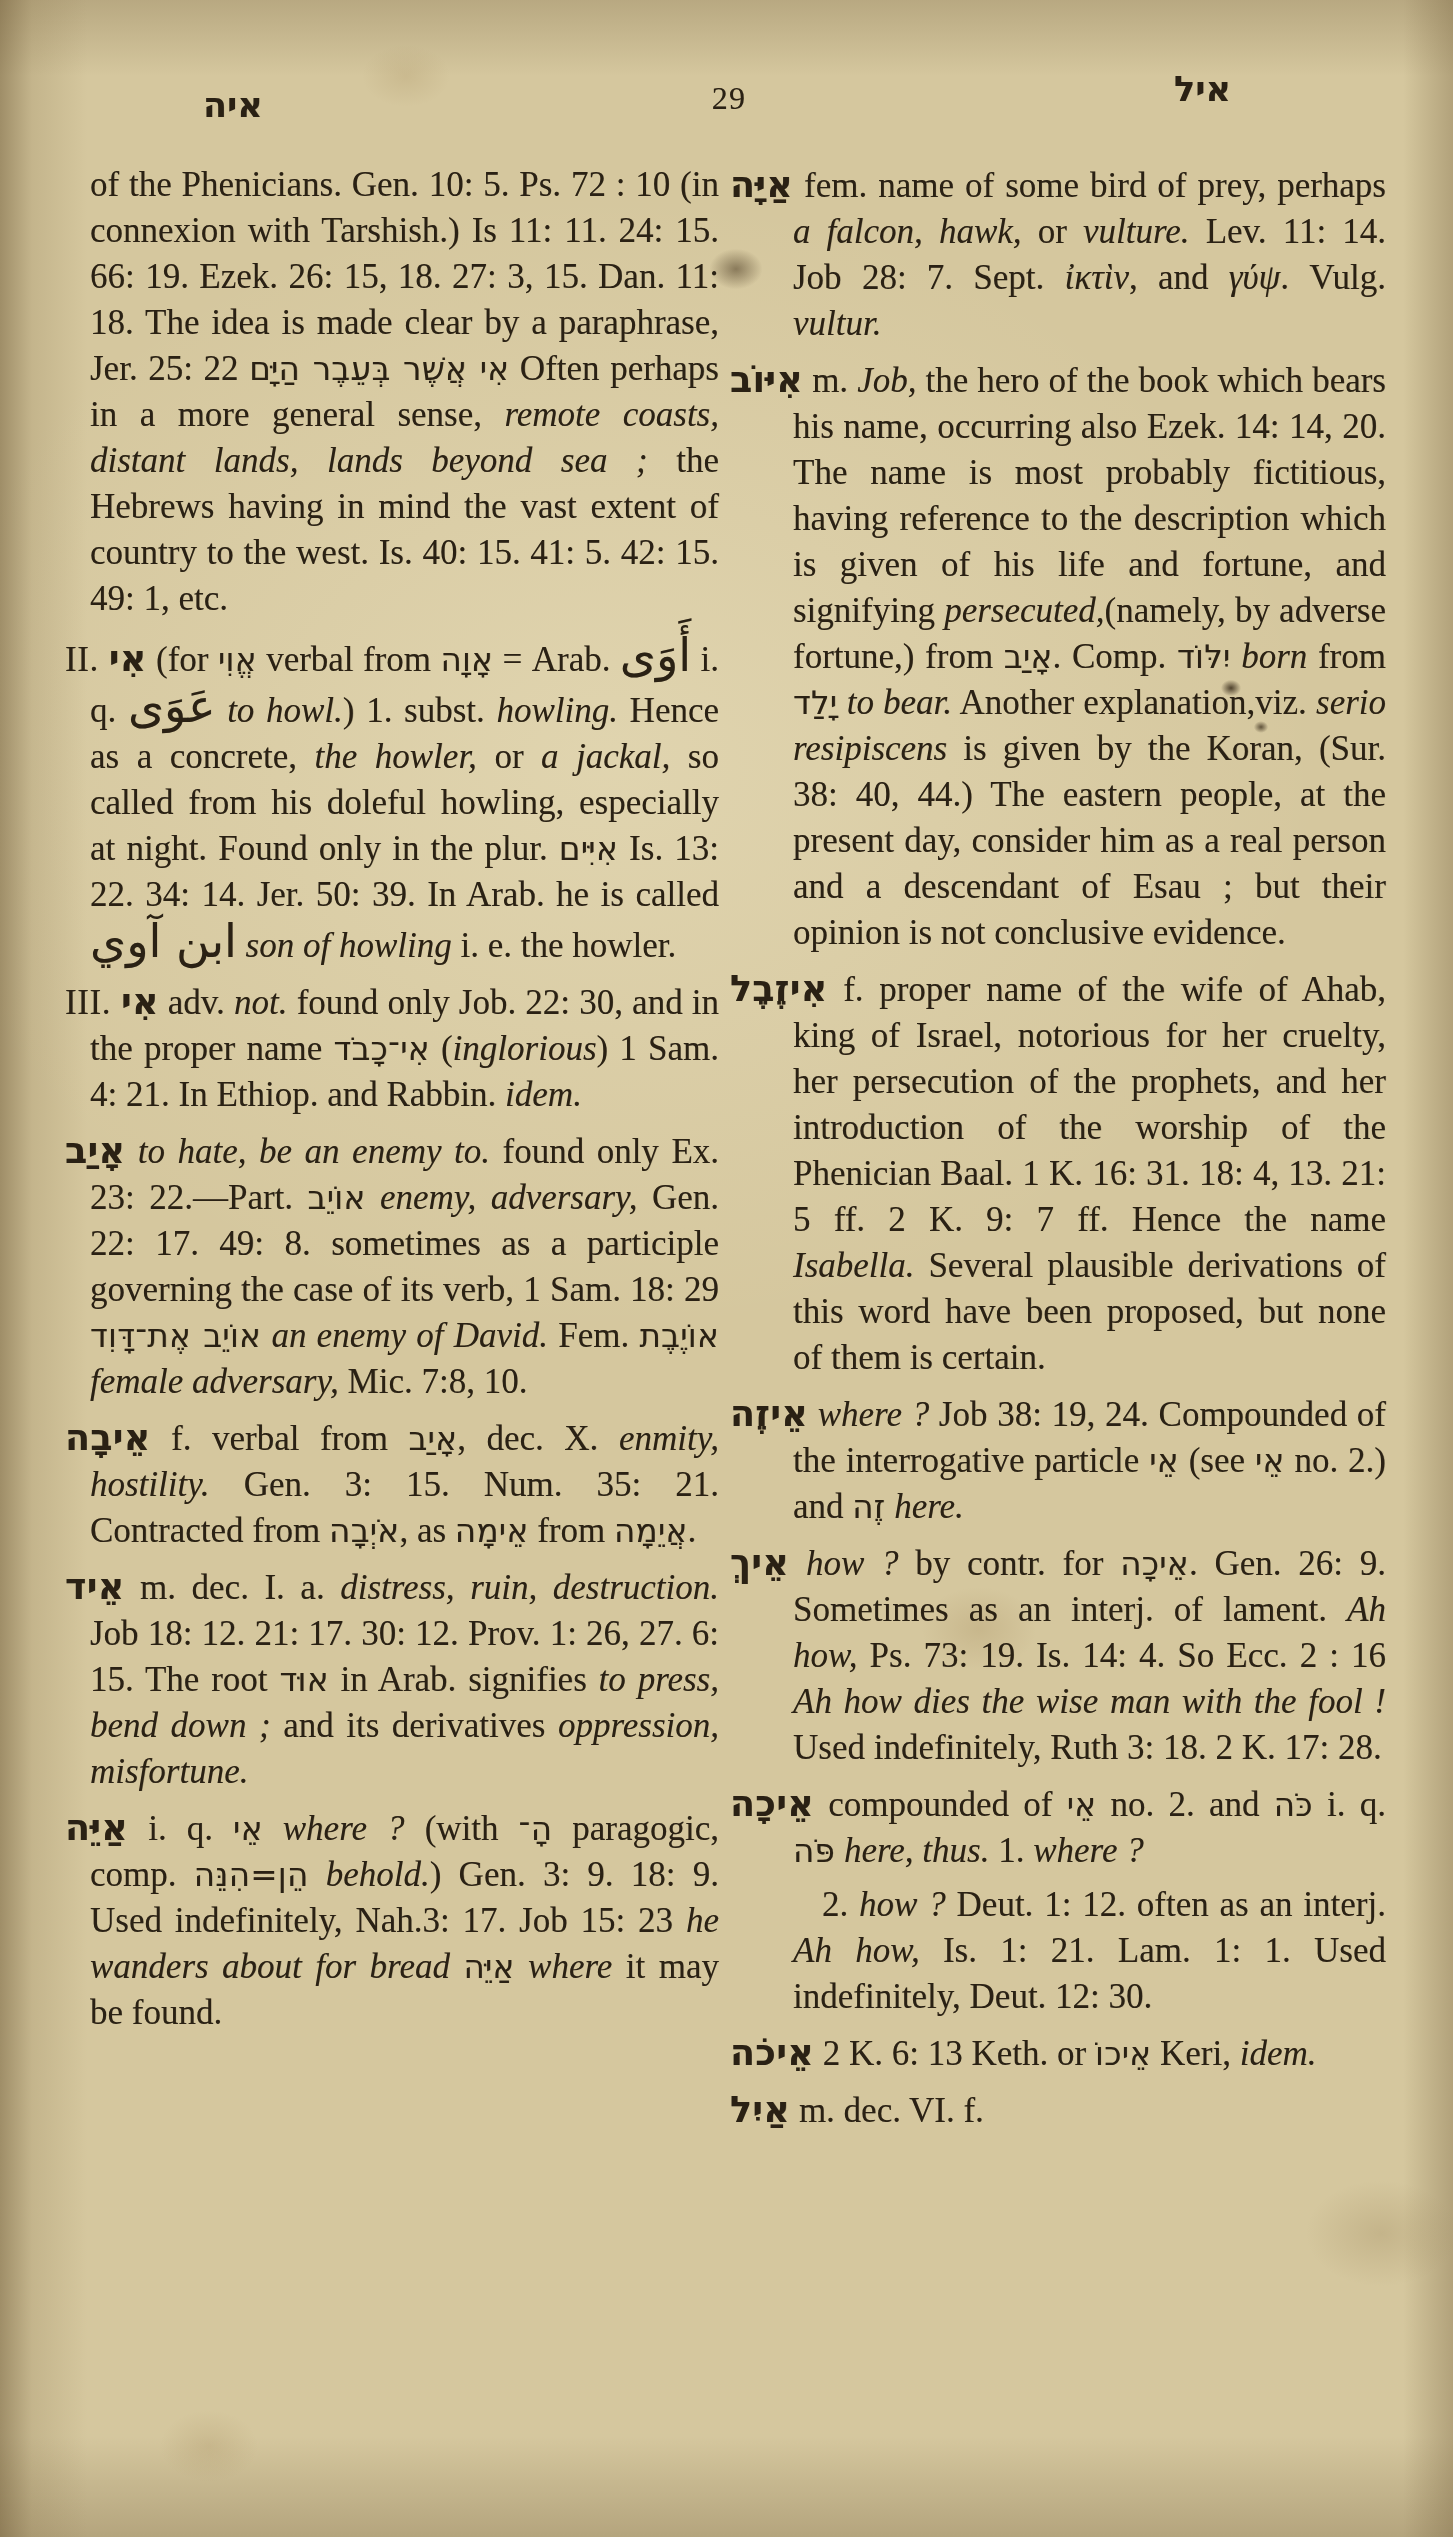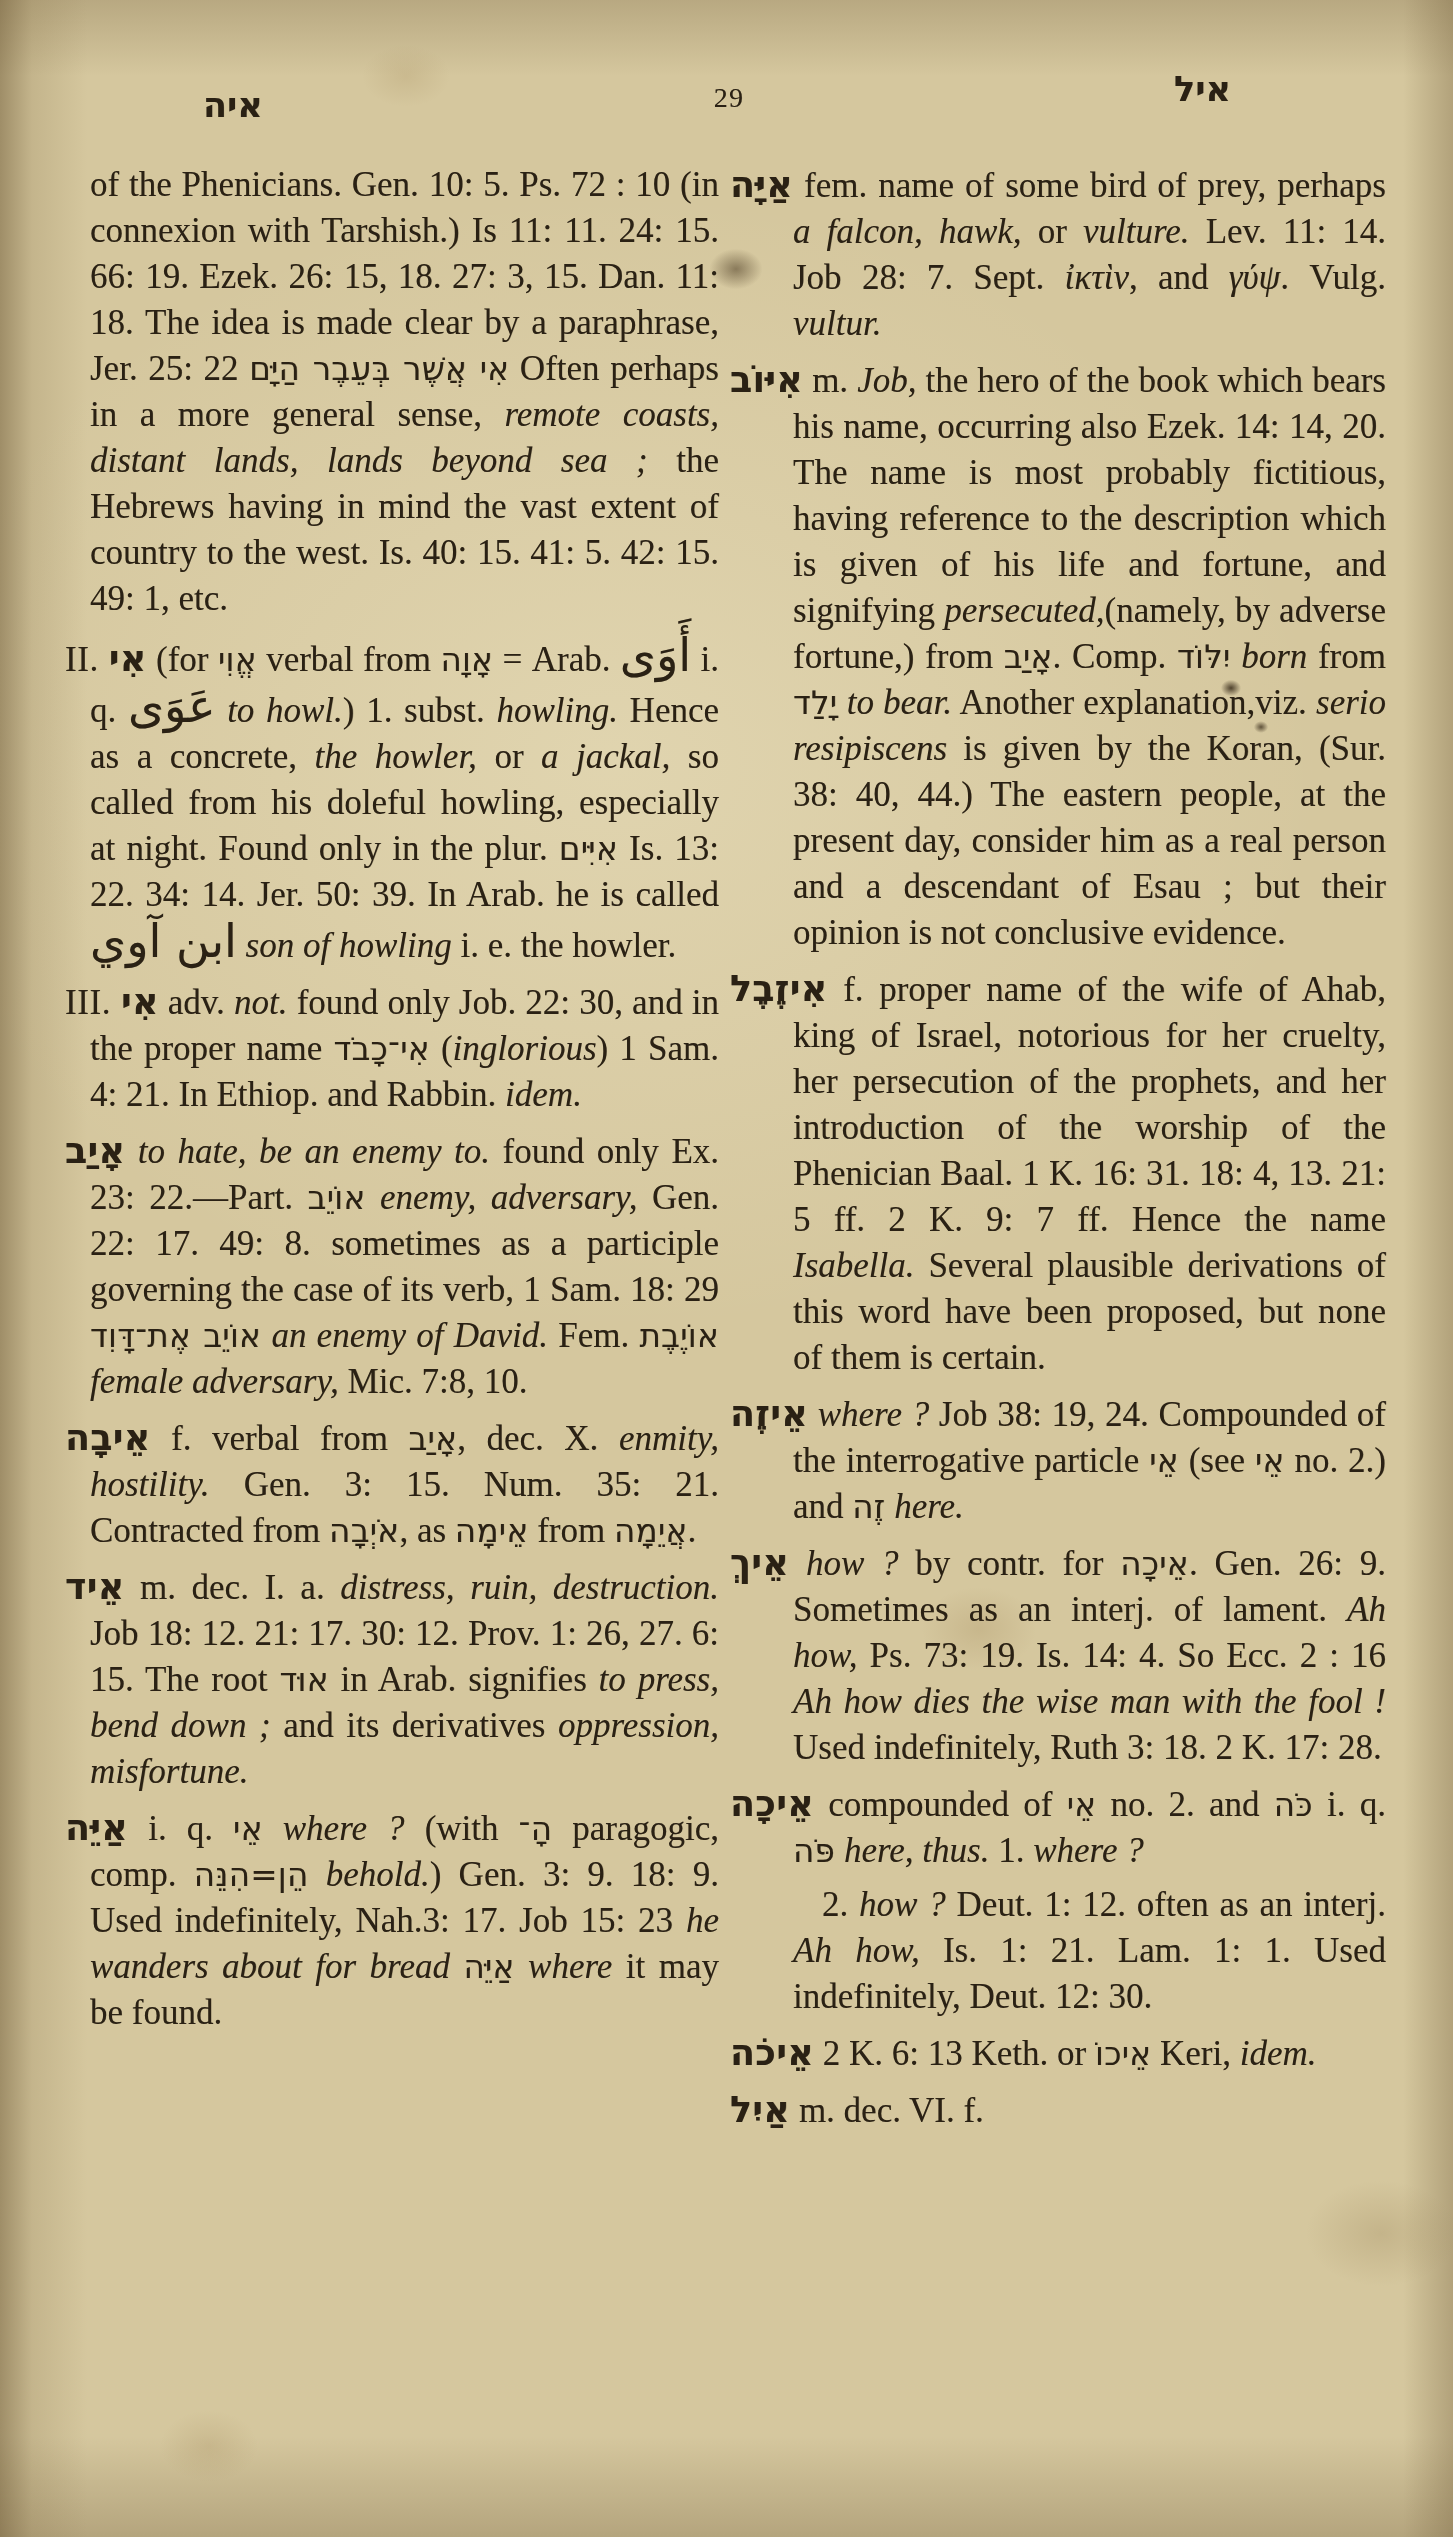--- a/index.html
+++ b/index.html
@@ -33,21 +33,21 @@
   .running-head { position: absolute; top: 71px; left: 0; right: 0; height: 57px; }
   .guide {
     position: absolute;
     font-family: "DejaVu Sans", sans-serif;
     font-weight: bold;
     font-size: 35px;
     direction: rtl; unicode-bidi: isolate;
   }
   .guide-left  { left: 203px; top: 2.5px; margin-top: 8px; }
   .guide-right { left: 1174px; top: -5px; }
-  .page-number { position: absolute; left: 688px; top: 3.8px; width: 82px; text-align: center; font-size: 28px; letter-spacing: 1.3px; }
+  .page-number { position: absolute; left: 688px; top: 3.8px; width: 82px; text-align: center; font-size: 32px; letter-spacing: 1.3px; }
 
   .col { position: absolute; top: 162px; }
   .col-left  { left: 90px;  width: 629px; }
   .col-right { left: 793px; width: 593px; }
 
   .entry { margin: 0 0 10px 0; text-align: justify; text-indent: 0; }
   .col-left  .hang { text-indent: -25px; }
   .col-right .hang { text-indent: -63px; }
   .sense { text-indent: 29px; margin-top: -2.5px; }
 

